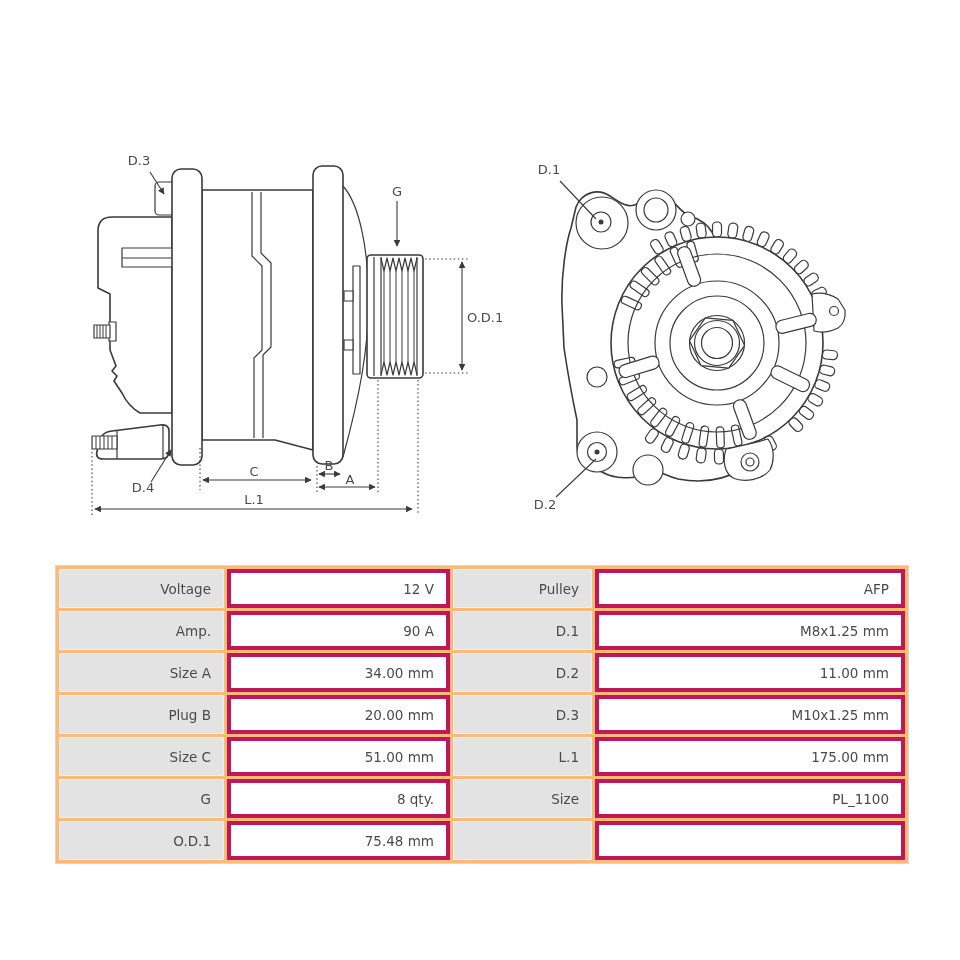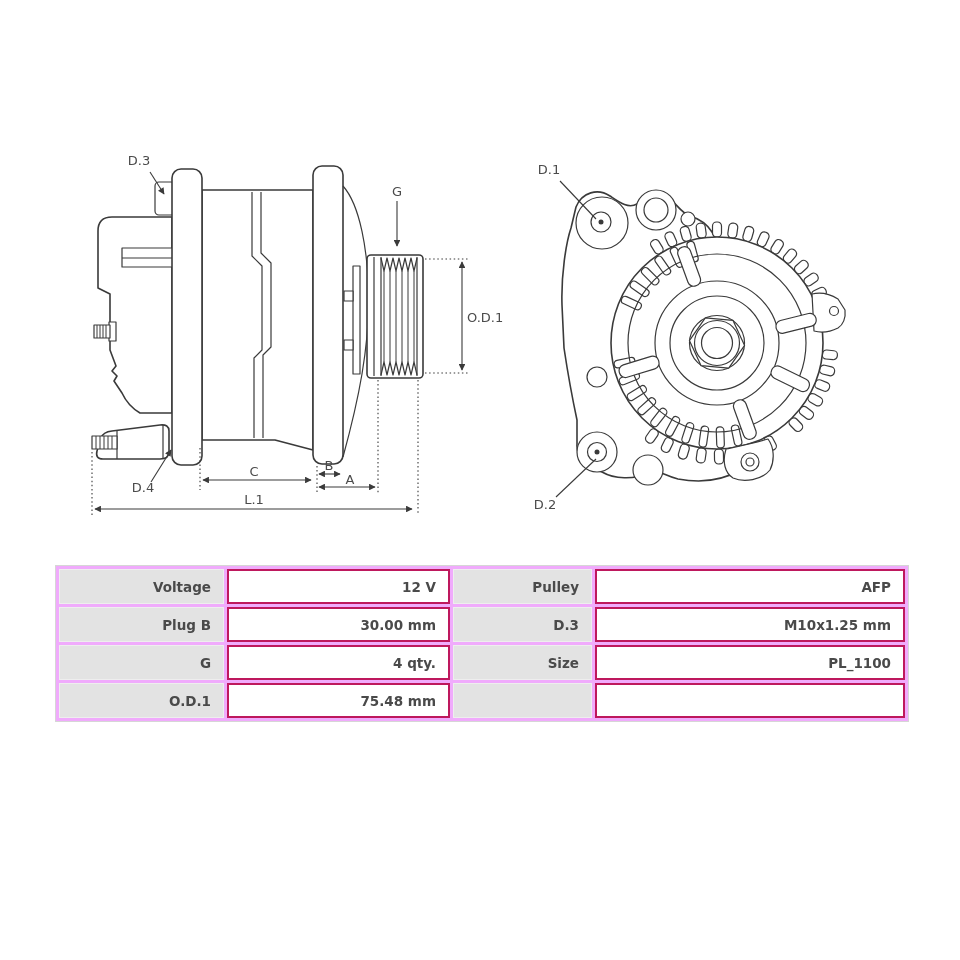--- a/index.html
+++ b/index.html
@@ -7,24 +7,24 @@
   #diagram-wrap{position:absolute;left:0;top:0;width:960px;height:545px;}
   svg{display:block;}
   svg text{fill:#4b4b4b;font-size:13px;font-family:"DejaVu Sans","Liberation Sans",sans-serif;}
   .outline{fill:#ffffff;stroke:#3a3a3a;stroke-width:1.6;stroke-linejoin:round;}
   .thin{fill:none;stroke:#3a3a3a;stroke-width:1.2;stroke-linejoin:round;}
   .thinw{fill:#ffffff;stroke:#3a3a3a;stroke-width:1.2;stroke-linejoin:round;}
   .dim{stroke:#3a3a3a;stroke-width:1.1;fill:none;}
   .dot{stroke:#3a3a3a;stroke-width:1.1;fill:none;stroke-dasharray:1.5 2.6;}
   .hatch{stroke:#3a3a3a;stroke-width:1;}
   #table-wrap{position:absolute;left:55px;top:565px;}
-  table.spec{border-collapse:separate;border-spacing:3px;background:#f0abfc;border:1px solid #d6d6d6;table-layout:fixed;width:852px;font-weight:bold;}
+  table.spec{border-collapse:separate;border-spacing:3px;background:#fdba74;border:1px solid #d6d6d6;table-layout:fixed;width:852px;}
   table.spec td{height:31px;padding:0 12px 0 0;text-align:right;font-size:13.5px;color:#4a4a4a;overflow:hidden;white-space:nowrap;}
   td.lbl{background:#e3e3e3;border:1px solid #eeeeee;}
-  td.val{background:#ffffff;border:2px solid #be185d;}
+  td.val{background:#ffffff;border:4px solid #be185d;}
 </style>
 </head>
 <body>
 
 <div id="diagram-wrap">
 <svg width="960" height="545" viewBox="0 0 960 545">
   <defs>
     <marker id="arr" viewBox="0 0 10 10" refX="9" refY="5" markerWidth="8" markerHeight="6" orient="auto-start-reverse">
       <path d="M0,0 L10,5 L0,10 z" fill="#3a3a3a"></path>
     </marker>
@@ -241,28 +241,46 @@
         <col style="width:310px">
       </colgroup>
     <tbody>
       <tr>
         <td class="lbl">Voltage</td>
         <td class="val">12 V</td>
         <td class="lbl">Pulley</td>
         <td class="val">AFP</td>
       </tr>
       <tr>
+        <td class="lbl">Amp.</td>
+        <td class="val">90 A</td>
+        <td class="lbl">D.1</td>
+        <td class="val">M8x1.25 mm</td>
+      </tr>
+      <tr>
+        <td class="lbl">Size A</td>
+        <td class="val">34.00 mm</td>
+        <td class="lbl">D.2</td>
+        <td class="val">11.00 mm</td>
+      </tr>
+      <tr>
         <td class="lbl">Plug B</td>
-        <td class="val">30.00 mm</td>
+        <td class="val">20.00 mm</td>
         <td class="lbl">D.3</td>
         <td class="val">M10x1.25 mm</td>
       </tr>
       <tr>
+        <td class="lbl">Size C</td>
+        <td class="val">51.00 mm</td>
+        <td class="lbl">L.1</td>
+        <td class="val">175.00 mm</td>
+      </tr>
+      <tr>
         <td class="lbl">G</td>
-        <td class="val">4 qty.</td>
+        <td class="val">8 qty.</td>
         <td class="lbl">Size</td>
         <td class="val">PL_1100</td>
       </tr>
       <tr>
         <td class="lbl">O.D.1</td>
         <td class="val">75.48 mm</td>
         <td class="lbl"></td>
         <td class="val"></td>
       </tr>
     </tbody>

